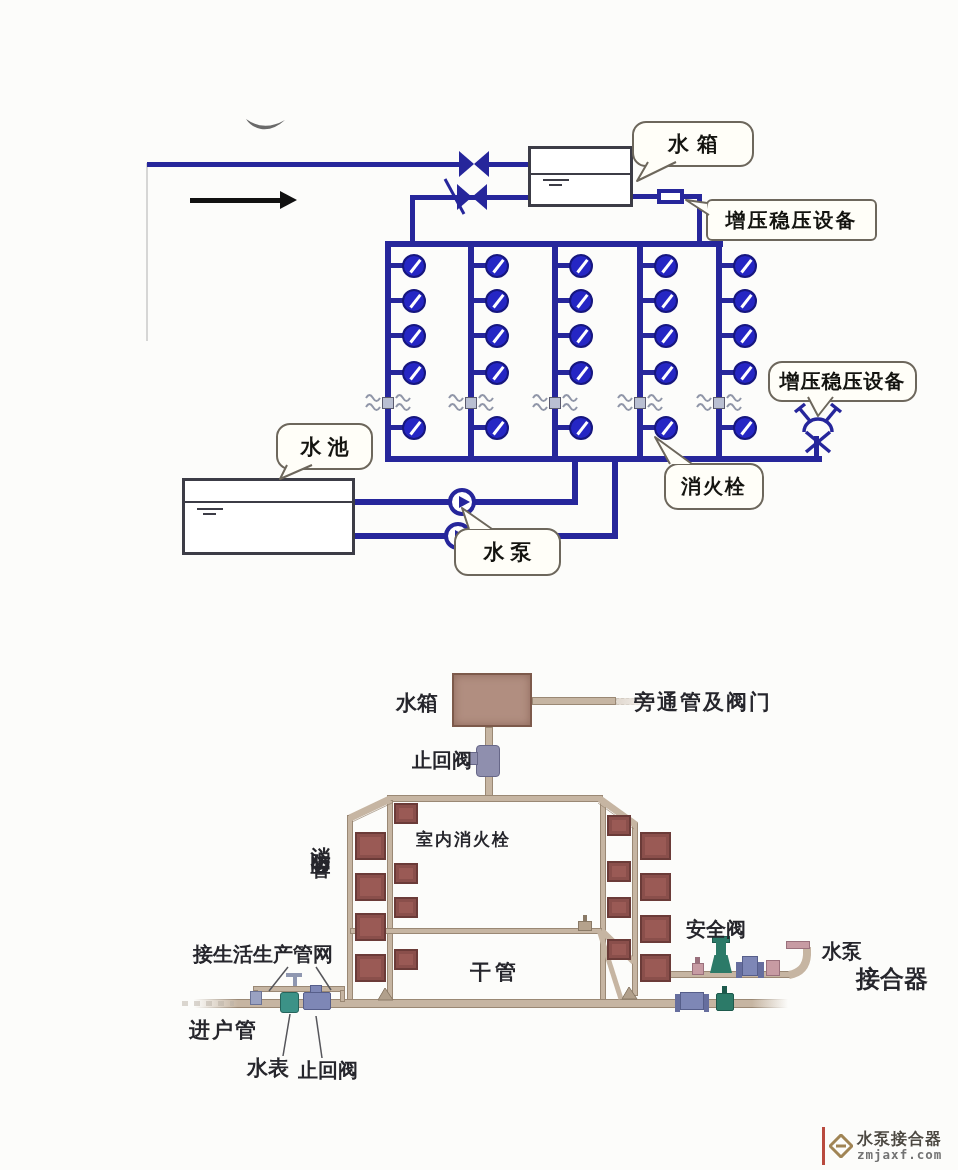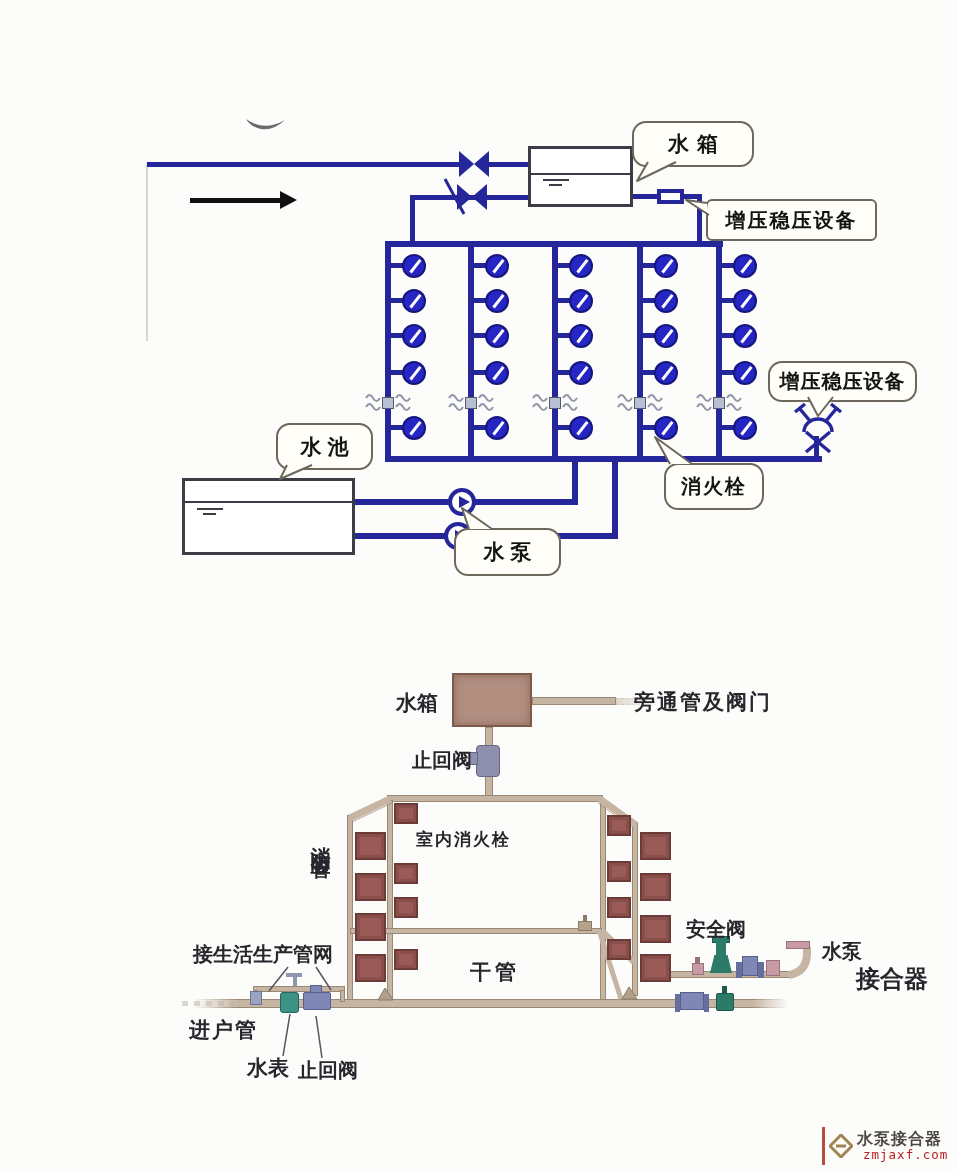--- a/index.html
+++ b/index.html
@@ -41,22 +41,22 @@
           font-weight:bold;color:#26262c;white-space:nowrap;}
   .vlabel{writing-mode:vertical-rl;text-orientation:upright;letter-spacing:4px;}
   .valve{position:absolute;box-sizing:border-box;z-index:3;}
   .fade{position:absolute;z-index:3;}
   svg.lay{position:absolute;left:0;top:0;z-index:2;pointer-events:none;}
   svg.lay.top{z-index:6;}
   
   #logo{position:absolute;z-index:7;display:flex;align-items:center;gap:4px;}
   #logo .txt{display:flex;flex-direction:column;line-height:1.05;}
   #logo .brand{font-size:16px;font-weight:bold;color:#4c4841;letter-spacing:1px;}
-  #logo .dom{font-size:12.5px;font-weight:normal;color:#b91c1c;letter-spacing:1px;
-             font-family:"DejaVu Sans Mono",monospace;margin-left:6px;}
+  #logo .dom{font-size:12.5px;font-weight:bold;color:#737373;letter-spacing:1px;
+             font-family:"DejaVu Sans Mono",monospace;}
 </style>
 </head>
 <body>
 
 <div id="stage">
 
   <div class="abs" style="left:146px;top:163px;width:2px;height:178px;background:#cccccc;opacity:.8;z-index:1;"></div>
 
   <div class="arrowshaft" style="left:190px;top:198px;width:92px;height:4.5px;"></div>
   <div class="arrowhead" style="left:280px;top:191px;"></div>

